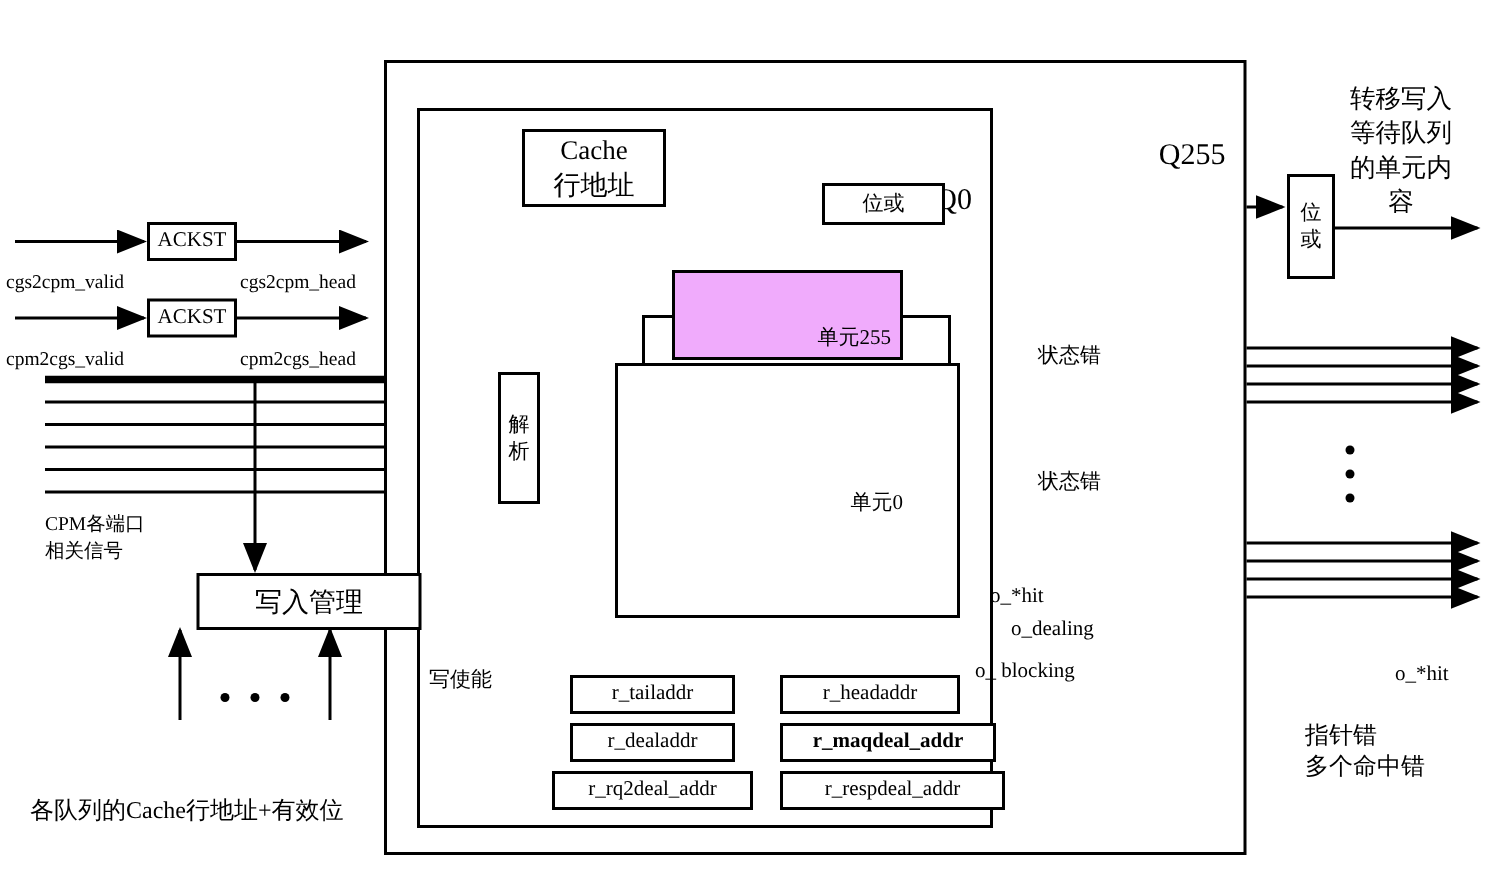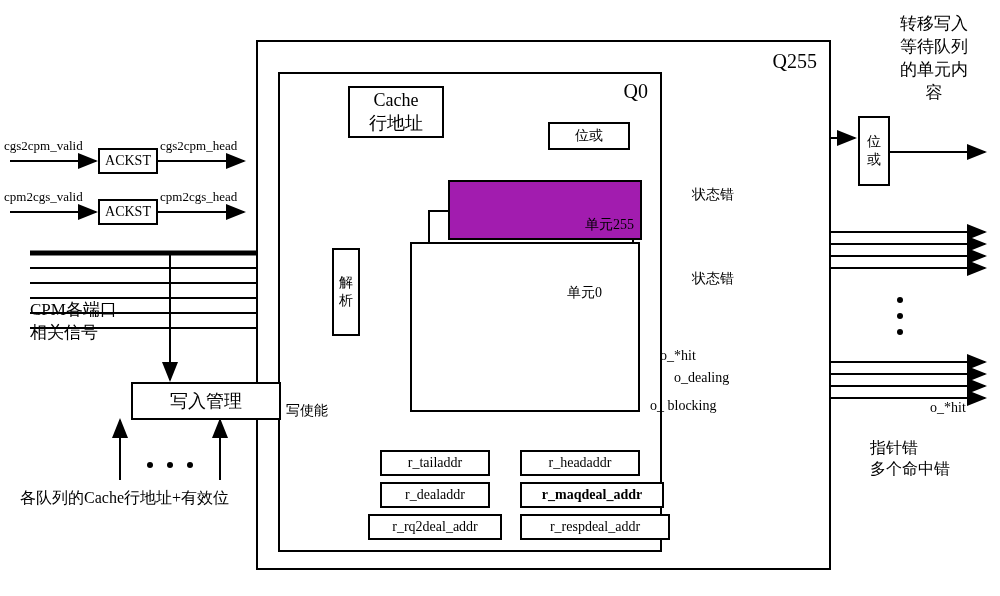--- a/index.html
+++ b/index.html
@@ -1,18 +1,18 @@
 <!DOCTYPE html>
 <html><head>
 <meta charset="utf-8">
 <style>
   * { box-sizing: border-box; margin: 0; padding: 0; }
   body { font-family: "SimSun", serif; font-size: 14px; background: #fff; width: 1000px; height: 596px; position: relative; }
   .box { position: absolute; border: 2px solid #000; background: #fff; text-align: center; display: flex; align-items: center; justify-content: center; flex-direction: column; }
-  .lbl { position: absolute; background: transparent; white-space: nowrap; }
+  .lbl { position: absolute; background: transparent; white-space: nowrap; margin-top: 42px; }
   svg { position: absolute; top: 0; left: 0; }
 </style>
 </head>
 <body>
 
 <svg width="1000" height="596">
   <defs>
     <marker id="ah" markerWidth="10" markerHeight="8" refX="9" refY="4" orient="auto">
       <polygon points="0 0, 10 4, 0 8" fill="#000"></polygon>
     </marker>
@@ -105,21 +105,21 @@
 
 <div class="box" style="left:348px; top:86px; width:96px; height:52px; white-space:pre; font-size:18px;">Cache
 行地址</div>
 
 <div class="box" style="left:548px; top:122px; width:82px; height:28px;">位或</div>
 
 <div class="box" style="left:332px; top:248px; width:28px; height:88px; white-space:pre;">解
 析</div>
 
 <div class="box" style="left:428px; top:210px; width:206px; height:60px; background:#fff;"></div>
-<div class="box" style="left:448px; top:180px; width:194px; height:60px; background:#a21caf;">
+<div class="box" style="left:448px; top:180px; width:154px; height:60px; background:#f0abfc;">
   <span class="lbl" style="right:6px; bottom:4px;">单元255</span>
 </div>
 <div class="box" style="left:410px; top:242px; width:230px; height:170px; background:#fff;">
   <span class="lbl" style="right:36px; top:40px;">单元0</span>
 </div>
 
 <span class="lbl" style="left:692px; top:186px;">状态错</span>
 <span class="lbl" style="left:692px; top:270px;">状态错</span>
 <span class="lbl" style="left:660px; top:348px;">o_*hit</span>
 <span class="lbl" style="left:674px; top:370px;">o_dealing</span>
@@ -132,21 +132,21 @@
 <div class="box" style="left:520px; top:482px; width:144px; height:26px;font-weight:bold;">r_maqdeal_addr</div>
 <div class="box" style="left:520px; top:514px; width:150px; height:26px;">r_respdeal_addr</div>
 
 <div class="box" style="left:98px; top:148px; width:60px; height:26px;">ACKST</div>
 <div class="box" style="left:98px; top:199px; width:60px; height:26px;">ACKST</div>
 <span class="lbl" style="left:4px; top:138px; font-size:13px;">cgs2cpm_valid</span>
 <span class="lbl" style="left:160px; top:138px; font-size:13px;">cgs2cpm_head</span>
 <span class="lbl" style="left:4px; top:189px; font-size:13px;">cpm2cgs_valid</span>
 <span class="lbl" style="left:160px; top:189px; font-size:13px;">cpm2cgs_head</span>
 
-<span class="lbl" style="left:30px; top:298px; white-space:pre; font-size:17px;">CPM各端口
+<span class="lbl" style="left:30px; top:298px; white-space:pre; font-size:13px;">CPM各端口
 相关信号</span>
 
 <div class="box" style="left:100px; top:382px; width:150px; height:38px; font-size:18px;margin-left:31px;">写入管理</div>
 <span class="lbl" style="left:286px; top:402px;">写使能</span>
 <span class="lbl" style="left:20px; top:488px; font-size:16px;">各队列的Cache行地址+有效位</span>
 
 <div class="box" style="left:858px; top:116px; width:32px; height:70px; white-space:pre;">位
 或</div>
 
 <span class="lbl" style="left:900px; top:12px; white-space:pre; text-align:center; font-size:17px;">转移写入

